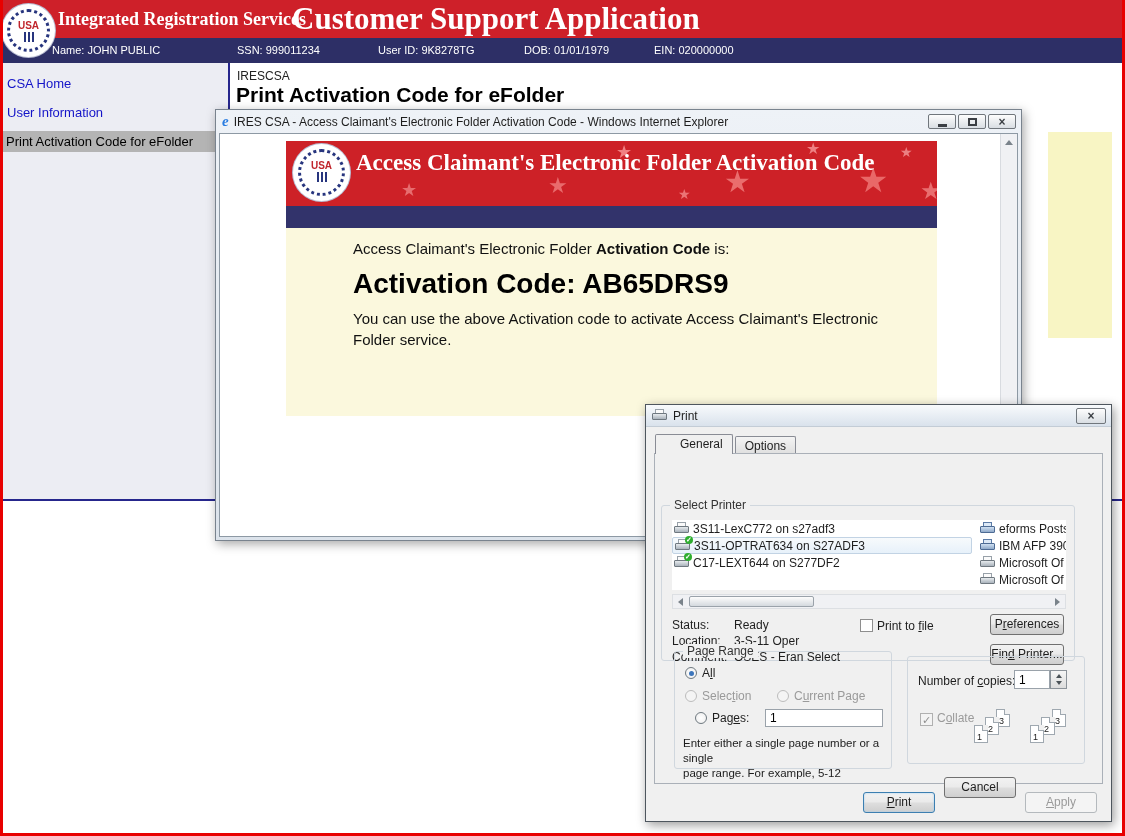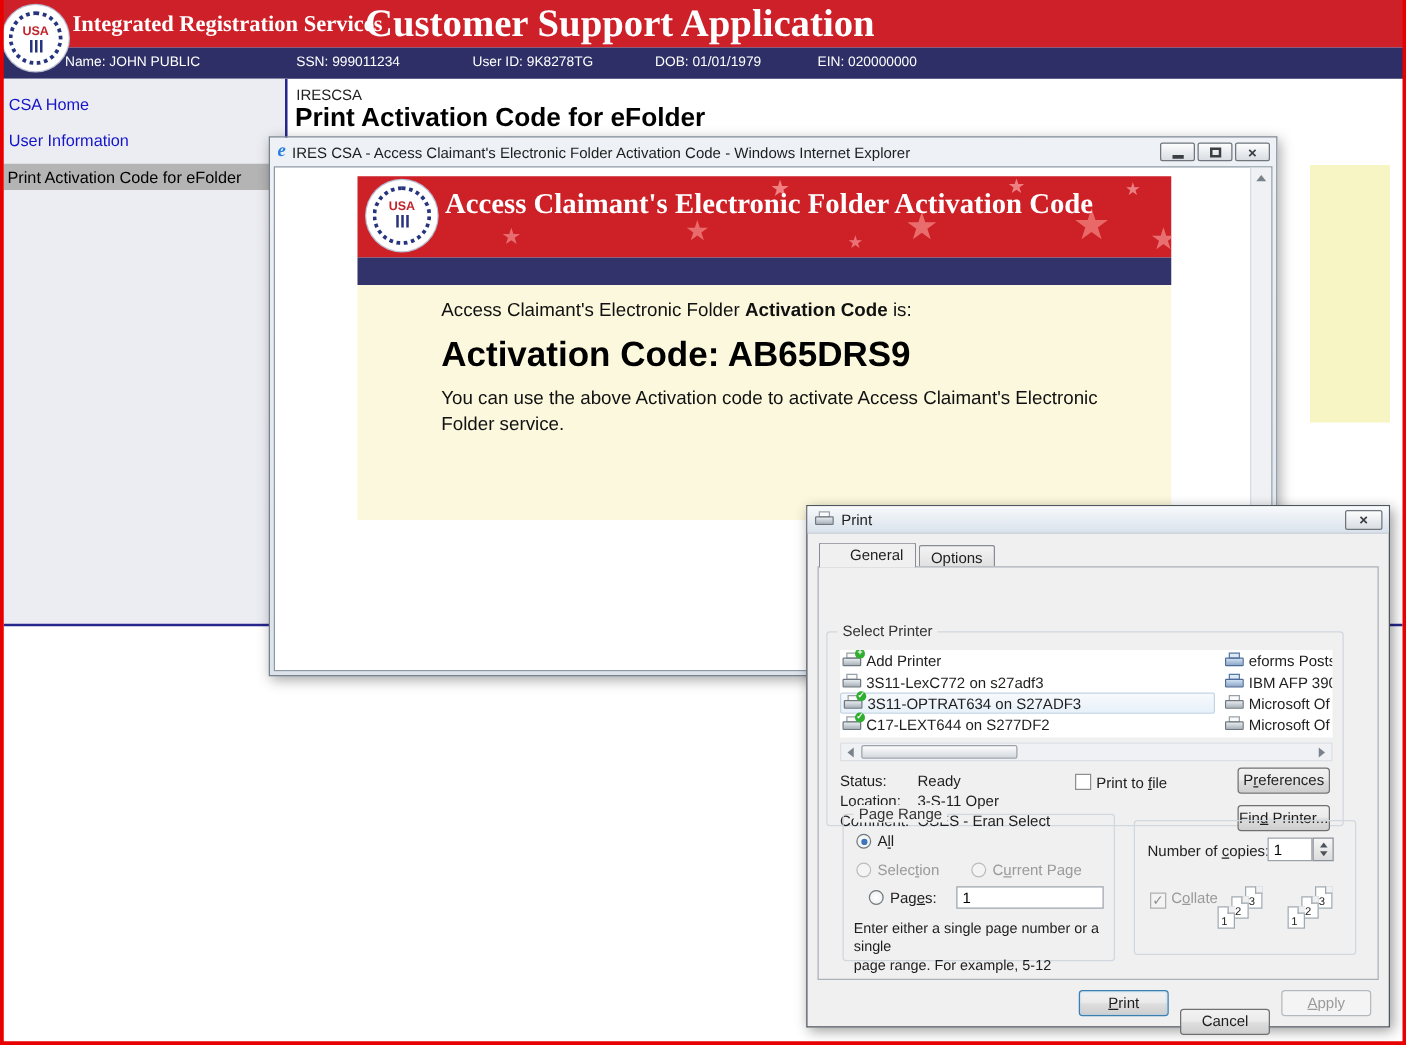--- a/index.html
+++ b/index.html
@@ -142,21 +142,21 @@
   .collate-row { position:absolute; left:12px; top:54px; color:#9a9a9a; white-space:nowrap; }
   .collate-row .txt { margin-left:4px; }
   .cset { position:absolute; width:44px; height:42px; }
   .cset.c1 { left:66px; top:52px; } .cset.c2 { left:122px; top:52px; }
   .cpage { position:absolute; width:14px; height:18px; background:#fff; border:1px solid #9fa8b0; }
   .cpage::before { content:""; position:absolute; right:-1px; top:-1px; width:5px; height:5px; background:#f0f0f0; border-left:1px solid #9fa8b0; border-bottom:1px solid #9fa8b0; }
   .cpage .n { position:absolute; left:2px; bottom:0; font-size:9px; color:#222; }
   .cp1 { left:0; top:16px; z-index:3; } .cp2 { left:11px; top:8px; z-index:2; } .cp3 { left:22px; top:0; z-index:1; }
 
   .b-print { left:217px; top:387px; width:72px; }
-  .b-cancel { left:298px; top:402px; width:72px; }
+  .b-cancel { left:298px; top:372px; width:72px; }
   .b-apply { left:379px; top:387px; width:72px; }
 
   .mn { text-decoration:underline; }
   .b { font-weight:bold; }
 </style>
 </head>
 <body>
 
 <div class="screen">
 
@@ -270,28 +270,20 @@
 
       <div class="group g-printer">
         <span class="group-label">Select Printer</span>
 
         <div class="plist">
           <div class="pcol left">
             <div class="prow">
               <span class="pic">
                   <span class="pp"></span>
                   <span class="pb"></span>
-                  <span class="badge">+</span>
-                </span>
-              <span class="plabel">Add Printer</span>
-            </div>
-            <div class="prow">
-              <span class="pic">
-                  <span class="pp"></span>
-                  <span class="pb"></span>
                 </span>
               <span class="plabel">3S11-LexC772 on s27adf3</span>
             </div>
             <div class="prow sel">
               <span class="pic">
                   <span class="pp"></span>
                   <span class="pb"></span>
                   <span class="badge">✓</span>
                 </span>
               <span class="plabel">3S11-OPTRAT634 on S27ADF3</span>

